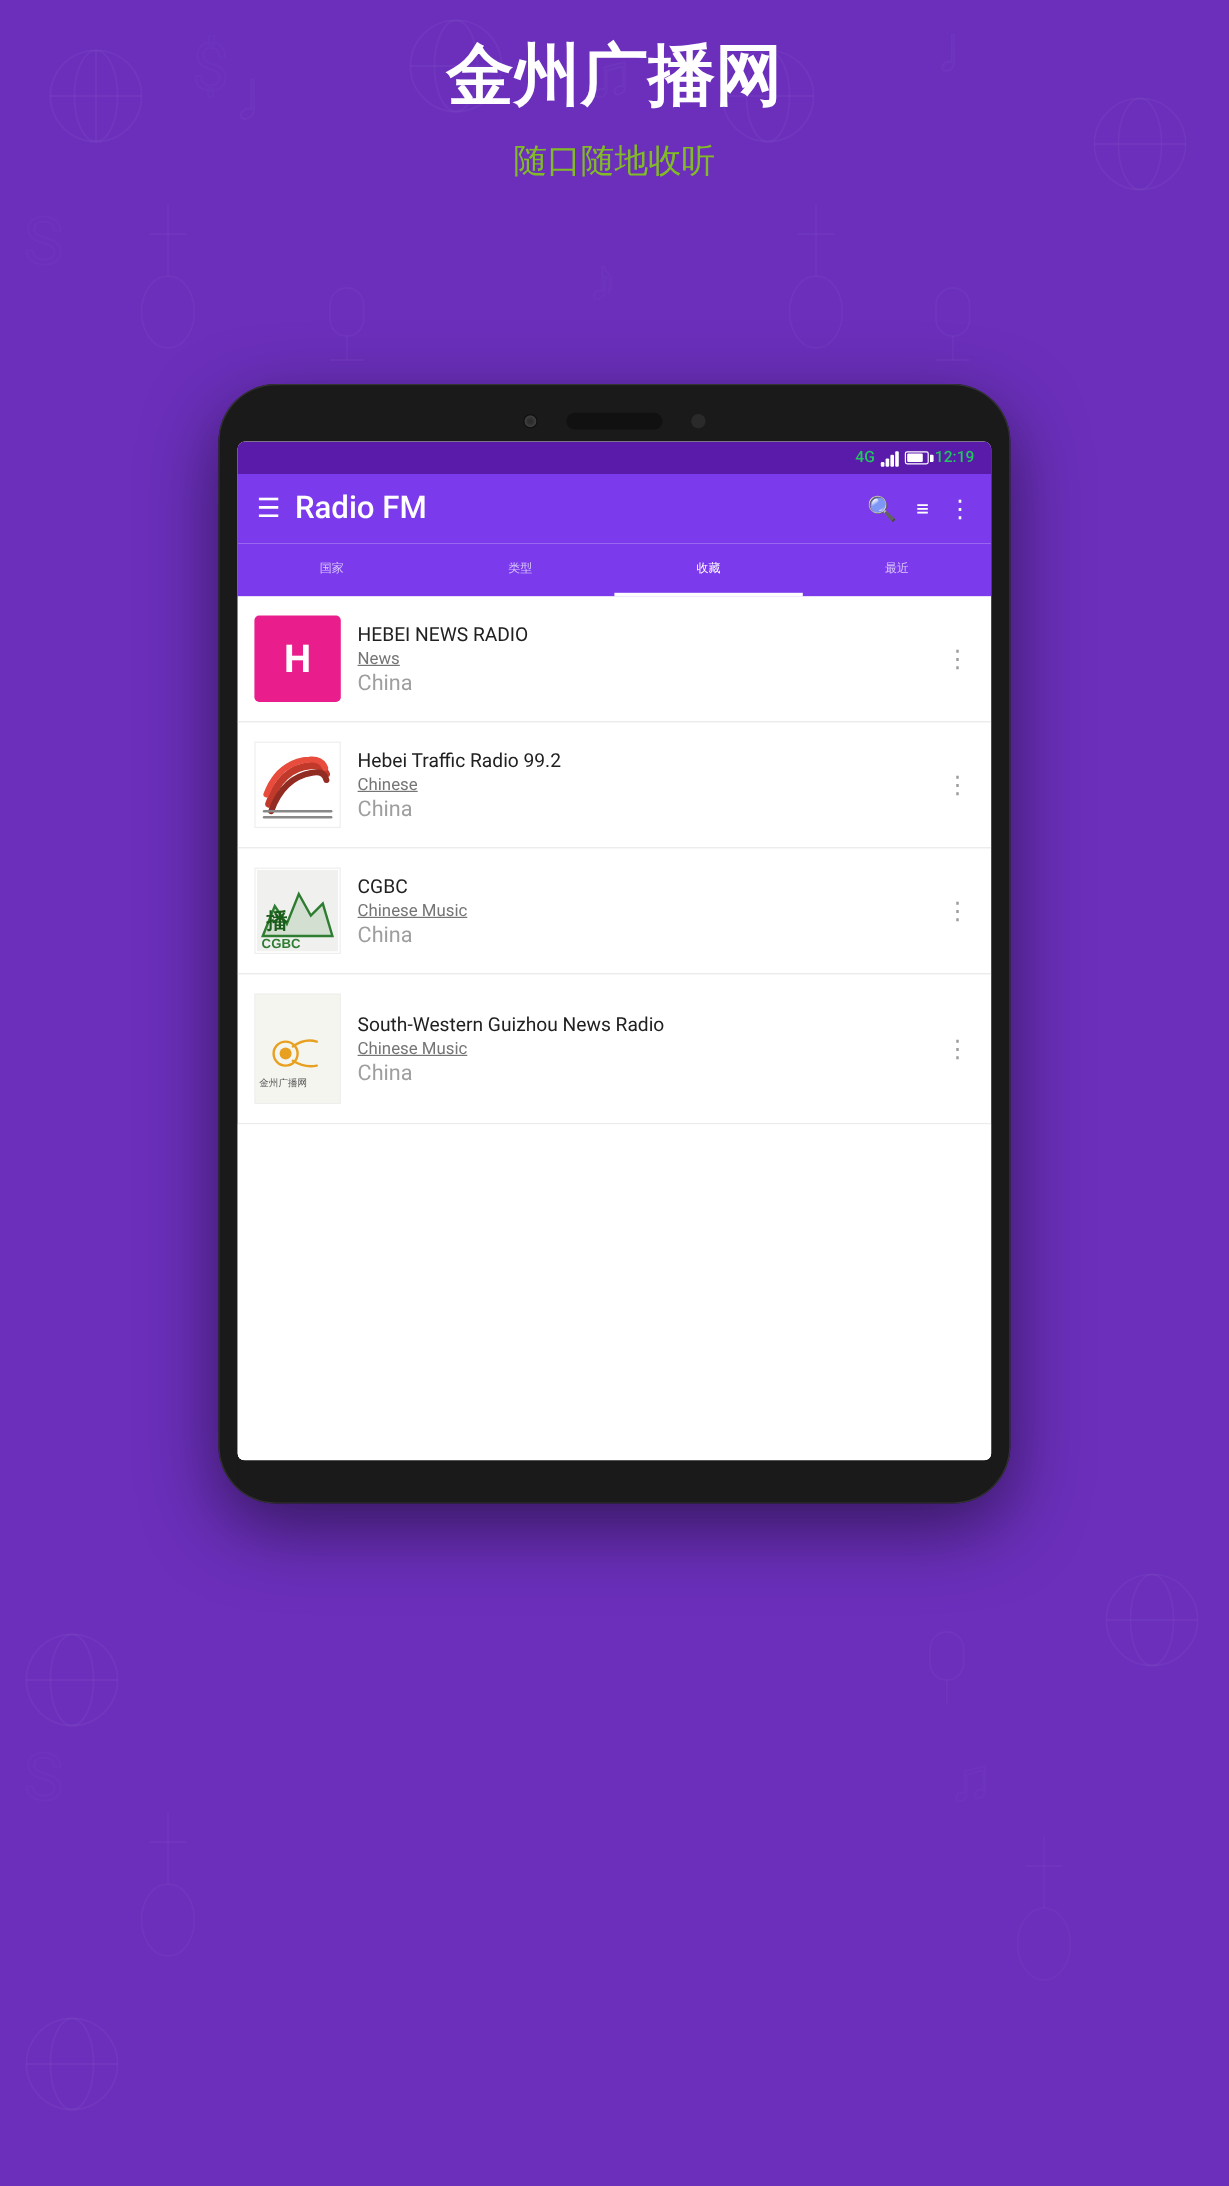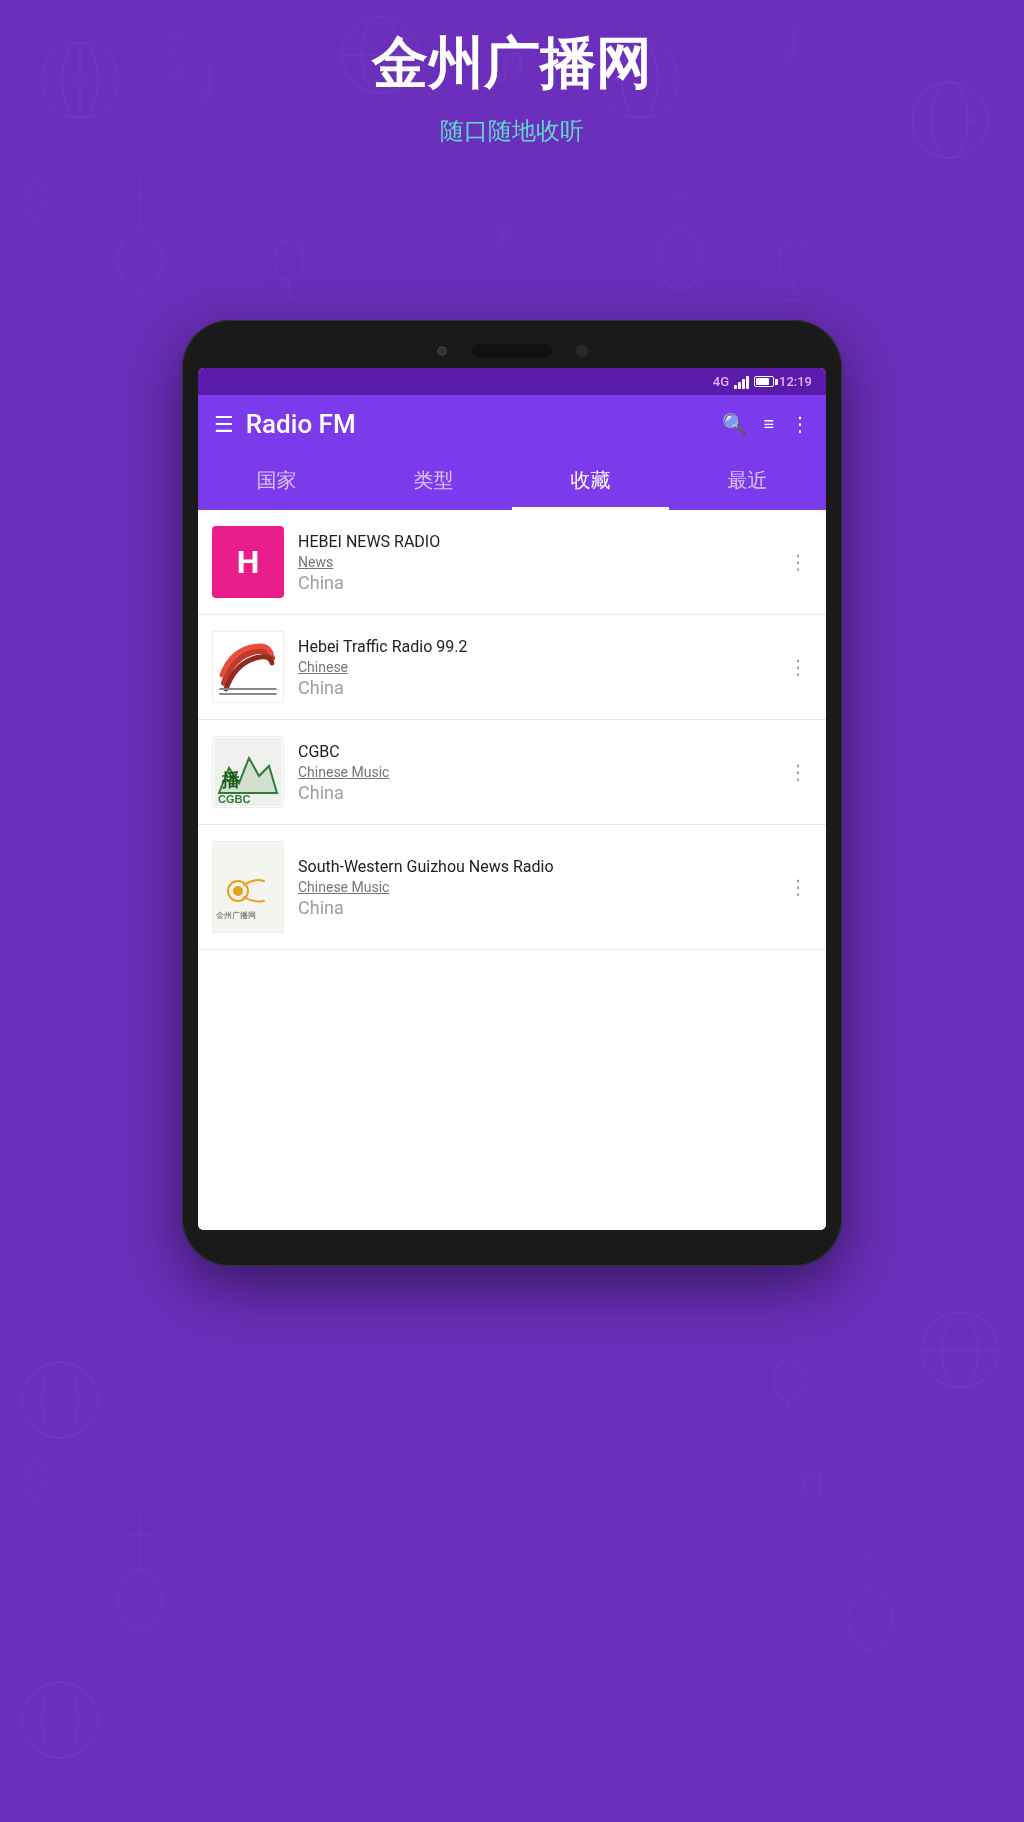--- a/index.html
+++ b/index.html
@@ -37,22 +37,22 @@
 
     .top-text .title {
       font-size: 56px;
       font-weight: bold;
       color: white;
       line-height: 1.2;
       margin-bottom: 18px;
     }
 
     .top-text .subtitle {
-      font-size: 24px;
-      color: #5eead4;
+      font-size: 28px;
+      color: #84cc16;
       opacity: 0.9;
     }
 
     
     .phone-container {
       position: absolute;
       top: 320px;
       left: 50%;
       transform: translateX(-50%);
       width: 660px;
@@ -103,21 +103,21 @@
     .status-bar {
       background: #5a1aaa;
       display: flex;
       justify-content: flex-end;
       align-items: center;
       padding: 6px 14px;
       gap: 8px;
     }
 
     .status-bar .status-text {
-      color: #f0abfc;
+      color: #22c55e;
       font-size: 13px;
       font-weight: 500;
     }
 
     .status-icons {
       display: flex;
       align-items: center;
       gap: 5px;
     }
 
@@ -160,21 +160,21 @@
       background: #7c3aed;
       display: flex;
       border-bottom: 2px solid transparent;
     }
 
     .tab-item {
       flex: 1;
       text-align: center;
       padding: 14px 8px;
       color: rgba(255,255,255,0.7);
-      font-size: 20px;
+      font-size: 10px;
       cursor: pointer;
       position: relative;
     }
 
     .tab-item.active {
       color: white;
     }
 
     .tab-item.active::after {
       content: '';

